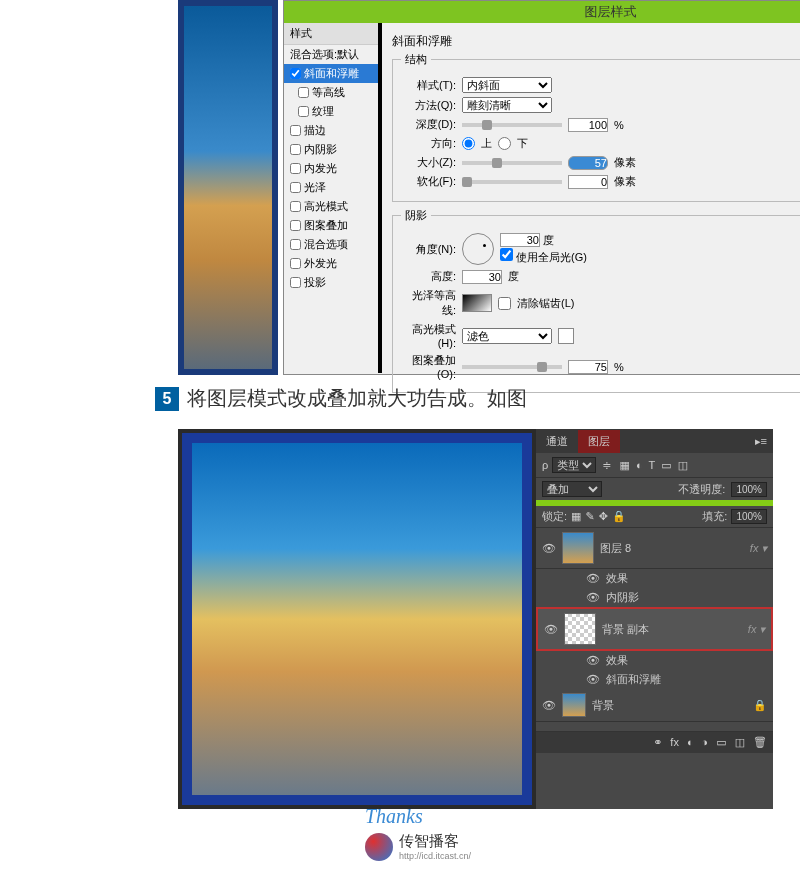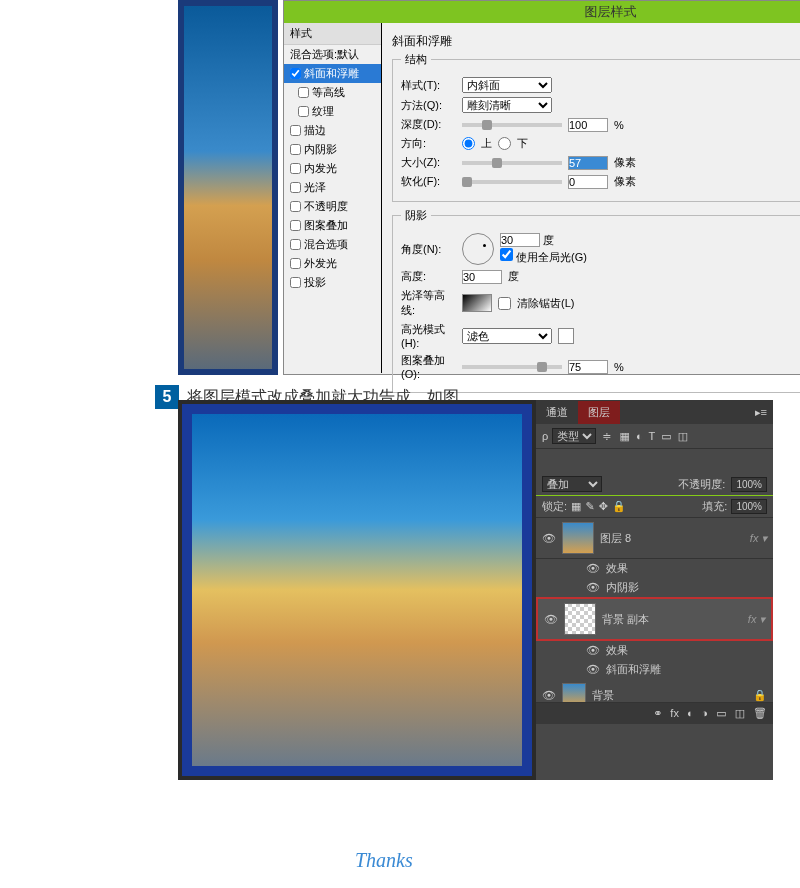--- a/index.html
+++ b/index.html
@@ -6,80 +6,80 @@
     body { background: #fff; width: 800px; height: 888px; position: relative; }
     
     
     .top-section { position: absolute; top: 0; left: 178px; width: 620px; height: 375px; }
     .canvas-preview-top { position: absolute; top: 0; left: 0; width: 100px; height: 375px; border: 6px solid #1a3a7a; background: linear-gradient(to bottom, #0a5a9a 0%, #3a8aca 40%, #d4a050 55%, #c08840 70%, #5a6a7a 100%); overflow: hidden; }
     
     .dialog { position: absolute; top: 0; left: 105px; width: 655px; height: 375px; background: #f0f0f0; border: 1px solid #888; }
     .dialog-titlebar { background: #7ec421; color: #333; text-align: center; height: 22px; line-height: 22px; font-size: 13px; }
     .dialog-body { display: flex; height: 350px; }
     
-    .style-list { width: 98px; border-right: 1px solid #000000; background: #f0f0f0; font-size: 11px; }
+    .style-list { width: 98px; border-right: 4px solid #000000; background: #f0f0f0; font-size: 11px; }
     .style-list-header { background: #e0e0e0; padding: 3px 6px; font-size: 11px; border-bottom: 1px solid #ccc; }
     .style-item { padding: 2px 6px; display: flex; align-items: center; gap: 3px; }
     .style-item.selected { background: #2a7ad4; color: #fff; }
     .style-item input[type="checkbox"] { width: 11px; height: 11px; }
     
     .style-content { flex: 1; padding: 8px 10px; font-size: 11px; }
     .style-section-title { font-size: 12px; padding: 2px 0; }
     .fieldset { border: 1px solid #bbb; padding: 6px 8px 8px; margin-bottom: 6px; }
     .fieldset-legend { font-size: 11px; padding: 0 4px; }
     .control-row { display: flex; align-items: center; margin: 4px 0; gap: 6px; font-size: 11px; }
-    .control-row label { width: 55px; text-align: left; }
+    .control-row label { width: 55px; text-align: right; }
     .control-row select { font-size: 11px; width: 90px; }
-    .control-row input[type="text"] { width: 40px; font-size: 11px; text-align: left; border: 1px solid #999; }
-    .control-row input.highlighted { background: #3a8ad4; color: #fff; }
+    .control-row input[type="text"] { width: 40px; font-size: 11px; text-align: right; border: 1px solid #999; }
+    .control-row input.highlighted { background: #3a8ad4; color: #fff; border-radius: 6px; }
     .slider { width: 100px; height: 4px; background: #ccc; position: relative; }
     .slider-thumb { width: 10px; height: 10px; background: #999; position: absolute; top: -3px; border-radius: 2px; }
     .angle-circle { width: 32px; height: 32px; border: 1px solid #888; border-radius: 50%; position: relative; }
     .angle-dot { width: 3px; height: 3px; background: #000; border-radius: 50%; position: absolute; top: 10px; left: 20px; }
     
     .watermark { position: absolute; top: 2px; right: 2px; font-size: 11px; color: #a00; }
     .watermark-sub { font-size: 9px; color: #888; }
     
     
     .step5 { position: absolute; top: 385px; left: 155px; display: flex; align-items: center; gap: 8px; }
     .step-number { width: 24px; height: 24px; background: #0060a0; color: #fff; display: flex; align-items: center; justify-content: center; font-size: 16px; font-weight: bold; }
-    .step-text { font-size: 16px; color: #333; }
-    
-    
-    .bottom-section { position: absolute; top: 400px; left: 178px; width: 595px; height: 324px; display: flex; }
+    .step-text { font-size: 20px; color: #333; }
+    
+    
+    .bottom-section { position: absolute; top: 429px; left: 178px; width: 595px; height: 324px; display: flex; }
     .result-canvas { width: 358px; height: 380px; background: #2a2a2a; padding: 4px; }
     .result-frame { width: 100%; height: 100%; border: 10px solid #1a3a9a; background: linear-gradient(to bottom, #0a6aba 0%, #3a9ada 30%, #e4c060 50%, #d09850 65%, #6a7a8a 100%); }
     
     .layers-panel { width: 237px; height: 380px; background: #484848; color: #ccc; font-size: 11px; }
     .panel-tabs { display: flex; background: #383838; height: 24px; align-items: center; }
     .panel-tab { padding: 4px 10px; font-size: 11px; }
     .panel-tab.active { background: #7f1d1d; }
     .panel-close { margin-left: auto; padding: 0 6px; }
     .panel-toolbar { display: flex; align-items: center; padding: 4px 6px; gap: 4px; border-bottom: 1px solid #333; }
     .panel-toolbar select { background: #383838; color: #ccc; border: 1px solid #222; font-size: 11px; }
     .panel-icons { display: flex; gap: 6px; margin-left: 4px; }
-    .blend-row { display: flex; align-items: center; padding: 3px 6px; gap: 6px; border-bottom: 1px solid #84cc16; font-size: 11px; margin-top: 24px; }
+    .blend-row { display: flex; align-items: center; padding: 3px 6px; gap: 6px; border-bottom: 6px solid #84cc16; font-size: 11px; }
     .blend-row select { background: #383838; color: #ccc; border: 1px solid #222; font-size: 11px; width: 60px; }
     .percent-box { background: #383838; border: 1px solid #222; padding: 1px 4px; font-size: 10px; }
     .lock-row { display: flex; align-items: center; padding: 3px 6px; gap: 4px; border-bottom: 1px solid #333; }
     
     .layer-list { }
     .layer-item { display: flex; align-items: center; padding: 4px 6px; gap: 6px; border-bottom: 1px solid #333; }
     .layer-item.highlighted { border: 2px solid #c03030; background: #555; }
     .layer-thumb { width: 32px; height: 32px; border: 1px solid #666; background: linear-gradient(to bottom, #3a8aca, #d4a050); }
     .layer-thumb.transparent { background: repeating-conic-gradient(#ccc 0% 25%, #fff 0% 50%) 50% / 8px 8px; }
     .layer-thumb.small { width: 24px; height: 24px; }
     .layer-name { flex: 1; }
     .fx-label { font-style: italic; color: #999; }
     .sub-effect { padding: 2px 6px 2px 50px; display: flex; align-items: center; gap: 6px; font-size: 11px; }
     
     .panel-footer { display: flex; justify-content: flex-end; padding: 4px 6px; gap: 8px; border-top: 1px solid #333; position: absolute; bottom: 0; width: 237px; background: #383838; }
     
     
-    .thanks { position: absolute; top: 805px; left: 355px; text-align: left; margin-top: 44px; }
+    .thanks { position: absolute; top: 805px; left: 365px; text-align: left; }
     .thanks-text { color: #3a8ad4; font-size: 20px; font-style: italic; font-family: Georgia, serif; }
     .thanks-logo { display: flex; align-items: center; gap: 6px; margin-top: 4px; }
     .logo-icon { width: 28px; height: 28px; border-radius: 50%; background: radial-gradient(circle at 30% 30%, #e03030, #2a7ad4); }
     .logo-text { font-size: 15px; color: #333; }
     .logo-url { font-size: 9px; color: #888; }
   </style>
 </head>
 <body>
 
 <div class="watermark">
@@ -120,21 +120,21 @@
         <div class="style-item">
             <input type="checkbox" style="">
             <span>内发光</span>
           </div>
         <div class="style-item">
             <input type="checkbox" style="">
             <span>光泽</span>
           </div>
         <div class="style-item">
             <input type="checkbox" style="">
-            <span>不透明度</span>
+            <span>高光模式</span>
           </div>
         <div class="style-item">
             <input type="checkbox" style="">
             <span>图案叠加</span>
           </div>
         <div class="style-item">
             <input type="checkbox" style="">
             <span>混合选项</span>
           </div>
         <div class="style-item">
@@ -323,13 +323,20 @@
       <span>◑</span>
       <span>▭</span>
       <span>◫</span>
       <span>🗑</span>
     </div>
   </div>
 </div>
 
 <div class="thanks">
   <div class="thanks-text">Thanks</div>
+  <div class="thanks-logo">
+    <div class="logo-icon"></div>
+    <div>
+      <div class="logo-text">传智播客</div>
+      <div class="logo-url">http://icd.itcast.cn/</div>
+    </div>
+  </div>
 </div>
 
 </body></html>

